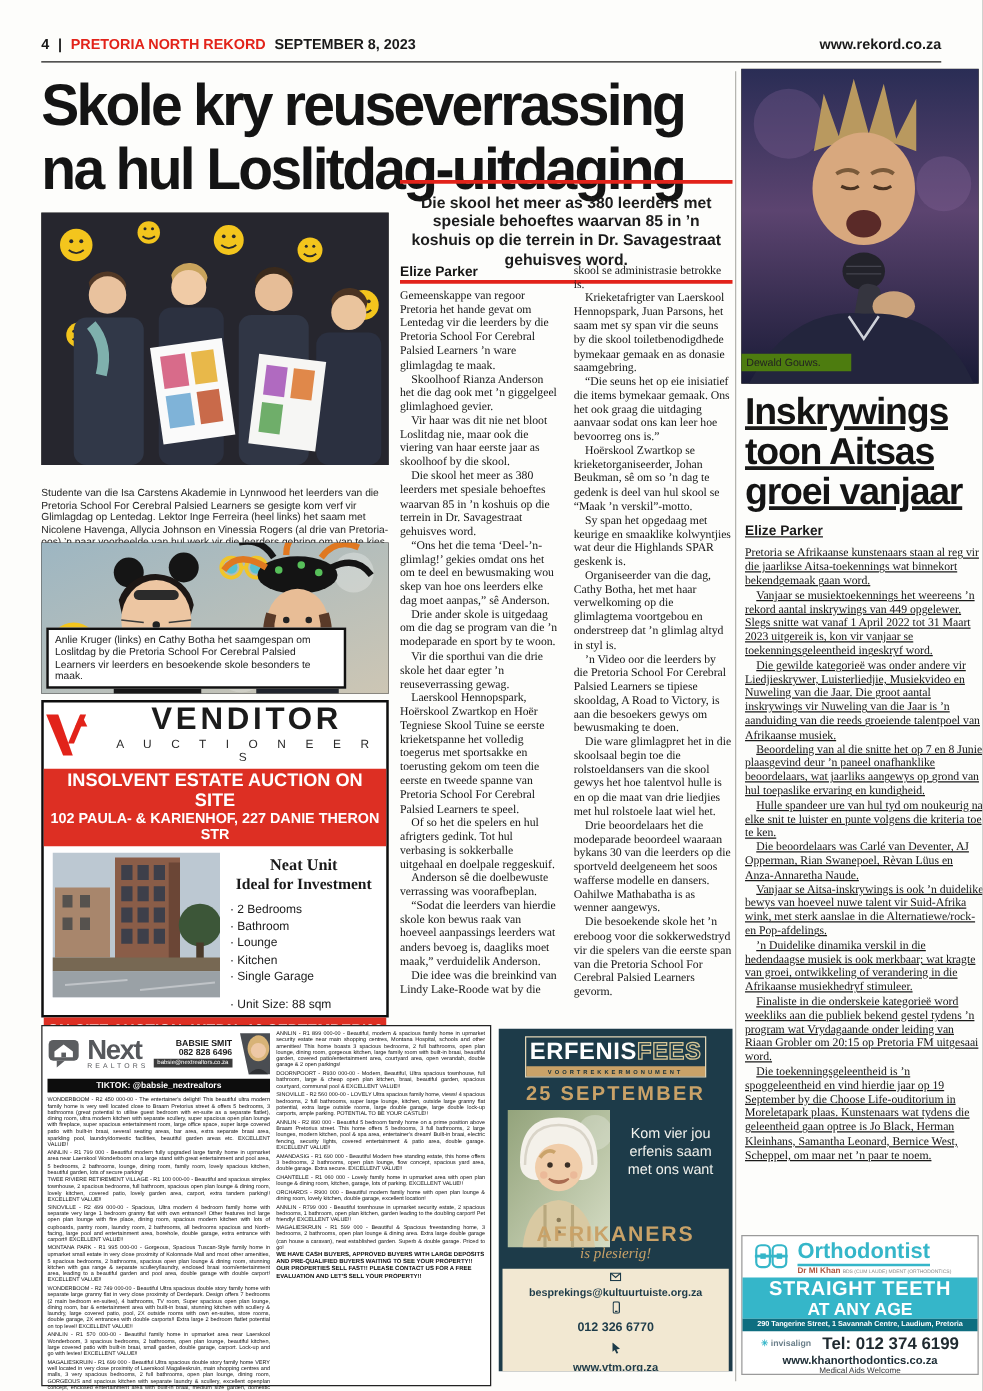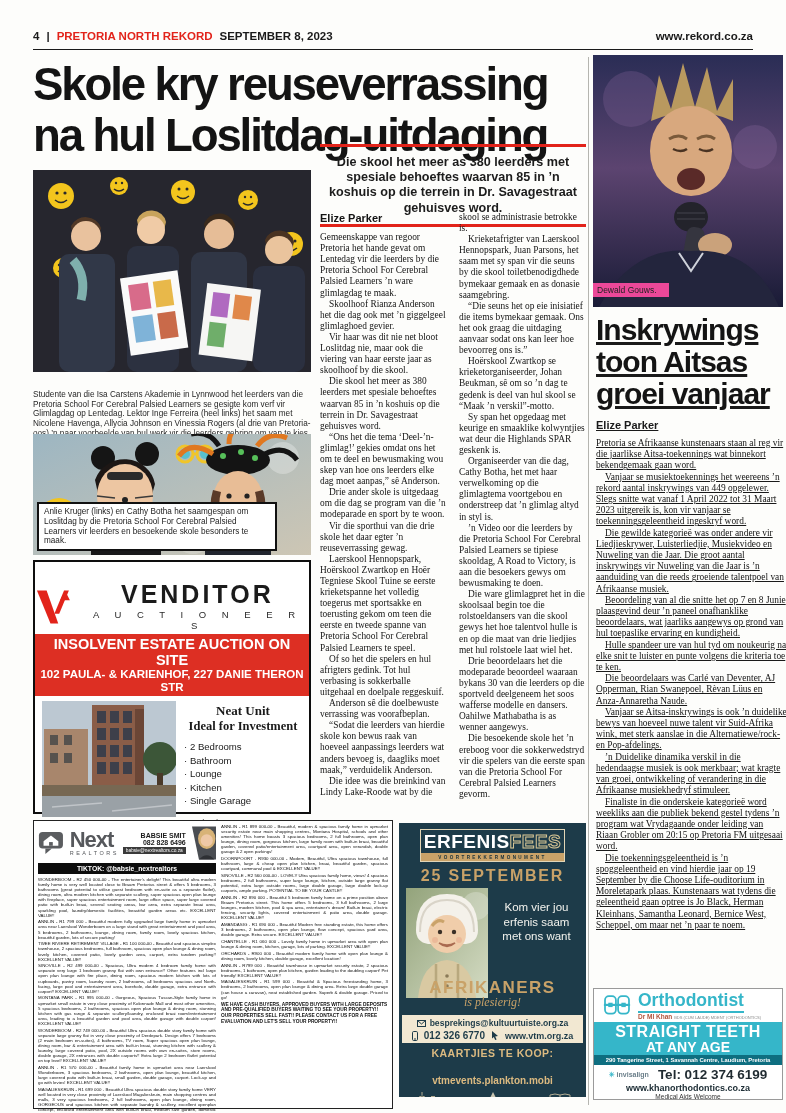--- a/index.html
+++ b/index.html
@@ -37,32 +37,32 @@
                font-family:"Liberation Serif", serif; font-size:9.4px; line-height:11.1px; color:#141414; overflow:hidden; }
   .body-cols p { text-indent:9px; }
   .body-cols p:first-of-type { text-indent:0; }
   .byline { font-family:"Liberation Sans", sans-serif; font-weight:bold; font-size:11px; margin:1px 0 8px; text-indent:0; }
 
   
   .vdiv { position:absolute; left:588px; top:57px; width:1px; height:1048px; background:#b5b5b0; }
 
   
   .aitsa-photo { left:593px; top:55px; width:190px; height:252px; }
-  .dg-caption { position:absolute; left:0; bottom:10px; background:#ec4899; padding:2px 12px 2px 4px; font-size:8.5px; color:#222; }
+  .dg-caption { position:absolute; left:0; bottom:10px; background:#4d7c0f; padding:2px 24px 2px 4px; font-size:8.5px; color:#222; }
   .aitsa-col { position:absolute; left:596px; top:314px; width:191px; height:671px; overflow:hidden;text-decoration:underline; }
   .aitsa-h { font-size:30px; line-height:32px; font-weight:bold; letter-spacing:-1px; color:#141414; margin-bottom:9px; }
   .aitsa-byline { font-weight:bold; font-size:11px; margin-bottom:7px; }
   .aitsa-body { font-family:"Liberation Serif", serif; font-size:9.4px; line-height:11.2px; color:#141414; }
   .aitsa-body p { text-indent:9px; }
   .aitsa-body p:first-of-type { text-indent:0; }
 
   
   .venditor { position:absolute; left:33px; top:560px; width:278px; height:254px; border:2px solid #0e0e0e;
               background:#fff; display:flex; flex-direction:column; }
-  .v-logo-row { display:flex; justify-content:center; align-items:center; gap:10px; padding:20px 0 3px; }
+  .v-logo-row { display:flex; justify-content:center; align-items:center; gap:10px; padding:1px 0 3px; }
   .v-words { text-align:center; }
   .v-name { font-size:25px; font-weight:bold; letter-spacing:3px; color:#1b1b1b; line-height:25px; }
   .v-sub { font-size:9.5px; letter-spacing:6.5px; color:#2a2a2a; margin-top:2px; }
   .v-banner { background:#dd2f23; color:#fff; text-align:center; font-weight:bold; padding:2px 2px; }
   .v-b1 { font-size:14.5px; line-height:16px; }
   .v-b2 { font-size:11.5px; line-height:13px; }
   .v-main { display:flex; gap:8px; padding:5px 7px; flex:1; }
   .v-photo { width:134px; height:116px; flex:none; }
   .v-photo svg { display:block; width:100%; height:100%; }
   .v-info { flex:1; padding-top:2px; }
@@ -103,21 +103,21 @@
   .ef-band { background:var(--efgold); color:#17303a; font-size:4.6px; font-weight:bold; letter-spacing:2.4px; padding:1.5px 0; margin-top:1px; }
   .ef-date { color:var(--efgold); font-size:16px; font-weight:bold; letter-spacing:1.8px; text-align:center; margin:5px 0 3px; }
   .ef-mid { display:flex; gap:6px; }
   .ef-girl { width:82px; height:110px; flex:none; }
   .ef-girl svg { display:block; width:100%; height:100%; }
   .ef-msg { flex:1; font-size:11.5px; line-height:14.5px; text-align:center; padding-top:12px; color:#f3f3ee; }
   .ef-afr { text-align:center; margin-top:-20px; position:relative; }
   .ef-afr-main { color:var(--efgold); font-size:17px; font-weight:bold; letter-spacing:1.5px; }
   .ef-script { color:var(--efgold); font-family:"Liberation Serif", serif; font-style:italic; font-size:12px; margin-top:-3px; }
   .ef-cream { background:var(--efcream); color:var(--efnavy); margin:5px -4px 0; padding:3px 2px 2px; text-align:center; font-weight:bold; }
-  .ef-line { display:flex; justify-content:center; align-items:center; gap:4px; }
+  .ef-line { display:flex; justify-content:center; align-items:center; gap:4px;flex-direction:column; }
   .ef-email { font-size:8.6px; }
   .ef-line2 { margin-top:2px; gap:6px; }
   .ef-phone { font-size:10px; }
   .ef-web { font-size:9px; }
   .ef-tickets { text-align:center; margin-top:4px; }
   .ef-tick-label { color:#dcba80; font-size:10.5px; font-weight:bold; letter-spacing:.5px; }
   .ef-tick-url { color:#dcba80; font-size:10px; font-weight:bold;margin-top:16px; }
   .ef-logos { display:flex; justify-content:space-between; align-items:center; padding:5px 8px 0; opacity:.85; }
 
   

